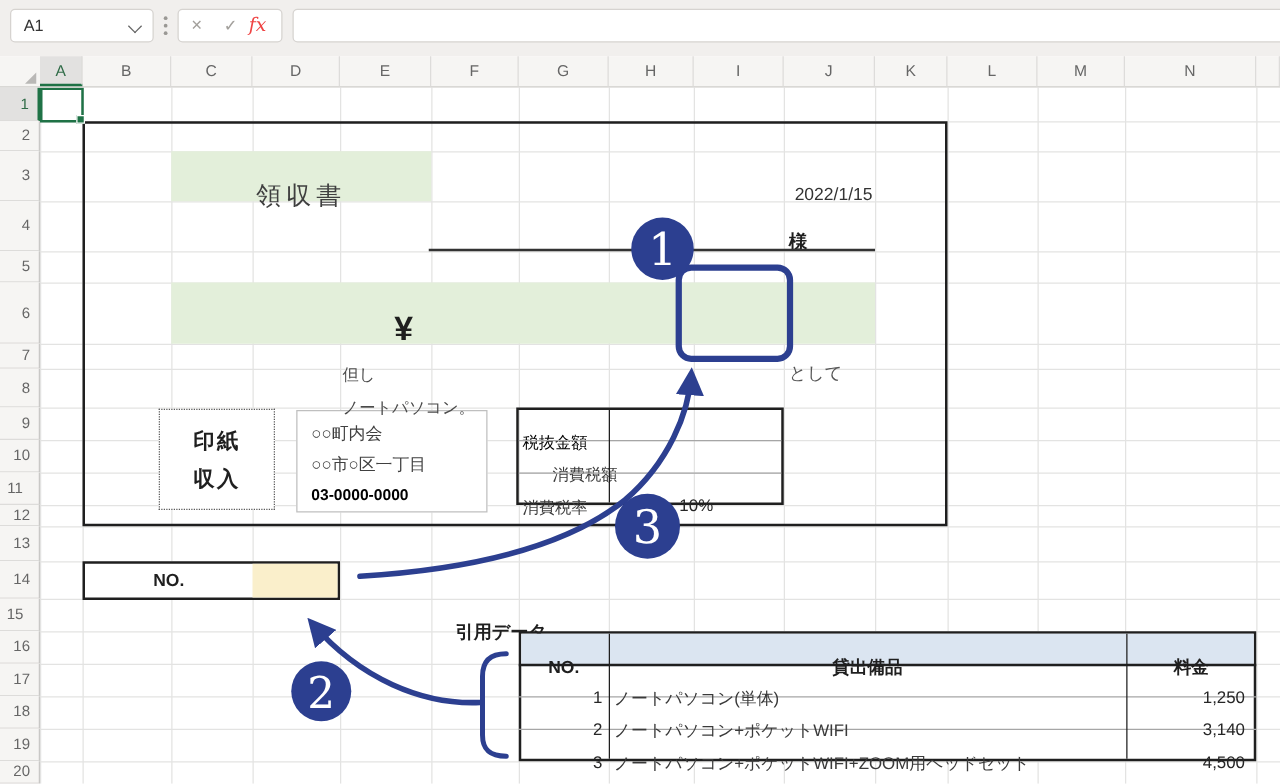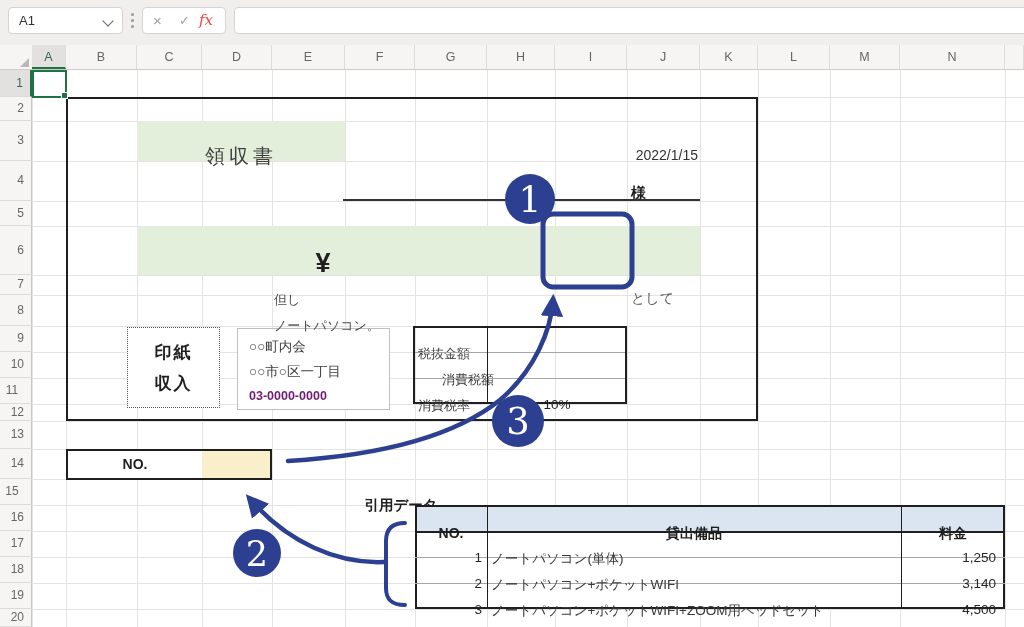--- a/index.html
+++ b/index.html
@@ -111,21 +111,21 @@
   <div class="abs" style="left:127px;top:327px;width:93px;height:81px;border:1px dotted #595959;background:#fff;z-index:1;box-sizing:border-box;">
     <div style="text-align:center;margin-top:9px;font-size:17px;font-weight:bold;letter-spacing:2px;line-height:1.85;color:#1f1f1f;">
       <div>印紙</div>
       <div>収入</div>
     </div>
   </div>
 
   <div class="abs" style="left:237px;top:328px;width:153px;height:82px;border:1px solid #bfbfbf;background:#fff;z-index:1;box-sizing:border-box;padding:6px 0 0 11px;font-size:13.5px;color:#404040;line-height:1.85;">
     <div>○○町内会</div>
     <div>○○市○区一丁目</div>
-    <div style="font-size:12.5px;font-weight:600;color:#701a75;">03-0000-0000</div>
+    <div style="font-size:12.5px;font-weight:600;color:#000000;">03-0000-0000</div>
   </div>
 
   <div class="abs tbl-border" style="left:413px;top:326px;width:214px;height:78px;"></div>
   <div id="tax-cells"></div>
 
   <div class="abs" style="left:66px;top:449px;width:206px;height:31px;border:2px solid #1f1f1f;background:#fff;z-index:1;box-sizing:border-box;">
     <div style="position:absolute;left:134px;top:0;width:68px;height:27px;background:var(--yellow);"></div>
     <div style="position:absolute;left:0;top:5px;width:134px;text-align:center;font-size:14px;font-weight:bold;color:#1f1f1f;">NO.</div>
   </div>
 
@@ -208,21 +208,21 @@
     <div class="gl abs" style="left: 32px; top: 378px; width: 992px; height: 1px;"></div>
     <div class="gl abs" style="left: 32px; top: 404px; width: 992px; height: 1px;"></div>
     <div class="gl abs" style="left: 32px; top: 421px; width: 992px; height: 1px;"></div>
     <div class="gl abs" style="left: 32px; top: 449px; width: 992px; height: 1px;"></div>
     <div class="gl abs" style="left: 32px; top: 479px; width: 992px; height: 1px;"></div>
     <div class="gl abs" style="left: 32px; top: 505px; width: 992px; height: 1px;"></div>
     <div class="gl abs" style="left: 32px; top: 531px; width: 992px; height: 1px;"></div>
     <div class="gl abs" style="left: 32px; top: 557px; width: 992px; height: 1px;"></div>
     <div class="gl abs" style="left: 32px; top: 583px; width: 992px; height: 1px;"></div>
     <div class="gl abs" style="left: 32px; top: 609px; width: 992px; height: 1px;"></div>
-    <div class="abs txt" style="left: 418px; top: 331px; width: 64px; font-size: 13px; color: #404040;">税抜金額</div>
+    <div class="abs txt" style="left: 418px; top: 331px; width: 64px; font-size: 13px; color: #000000;">税抜金額</div>
     <div class="abs txt" style="left: 487px; top: 331px; width: 140px; text-align: center; font-size: 13.5px; color: rgb(38, 38, 38);"></div>
     <div class="abs txt" style="left: 442px; top: 357px; width: 64px; font-size: 13px; color: rgb(58, 58, 58);">消費税額</div>
     <div class="abs txt" style="left: 487px; top: 357px; width: 140px; text-align: center; font-size: 13.5px; color: rgb(38, 38, 38);"></div>
     <div class="grayline abs" style="left: 415px; top: 352px; width: 210px; height: 1px;"></div>
     <div class="abs txt" style="left: 418px; top: 383px; width: 64px; font-size: 13px; color: rgb(58, 58, 58);">消費税率</div>
     <div class="abs txt" style="left: 487px; top: 383px; width: 140px; text-align: center; font-size: 13.5px; color: rgb(38, 38, 38);">10%</div>
     <div class="grayline abs" style="left: 415px; top: 378px; width: 210px; height: 1px;"></div>
     <div class="darkline abs" style="left: 487px; top: 328px; width: 1px; height: 74px;"></div>
     <div class="abs" style="left: 417px; top: 507px; width: 586px; height: 26px; background: rgb(219, 229, 241); z-index: 2;"></div>
     <div class="abs txt" style="left: 415px; top: 511px; width: 72px; text-align: center; font-size: 14px; font-weight: bold; color: rgb(31, 31, 31); z-index: 3;">NO.</div>

